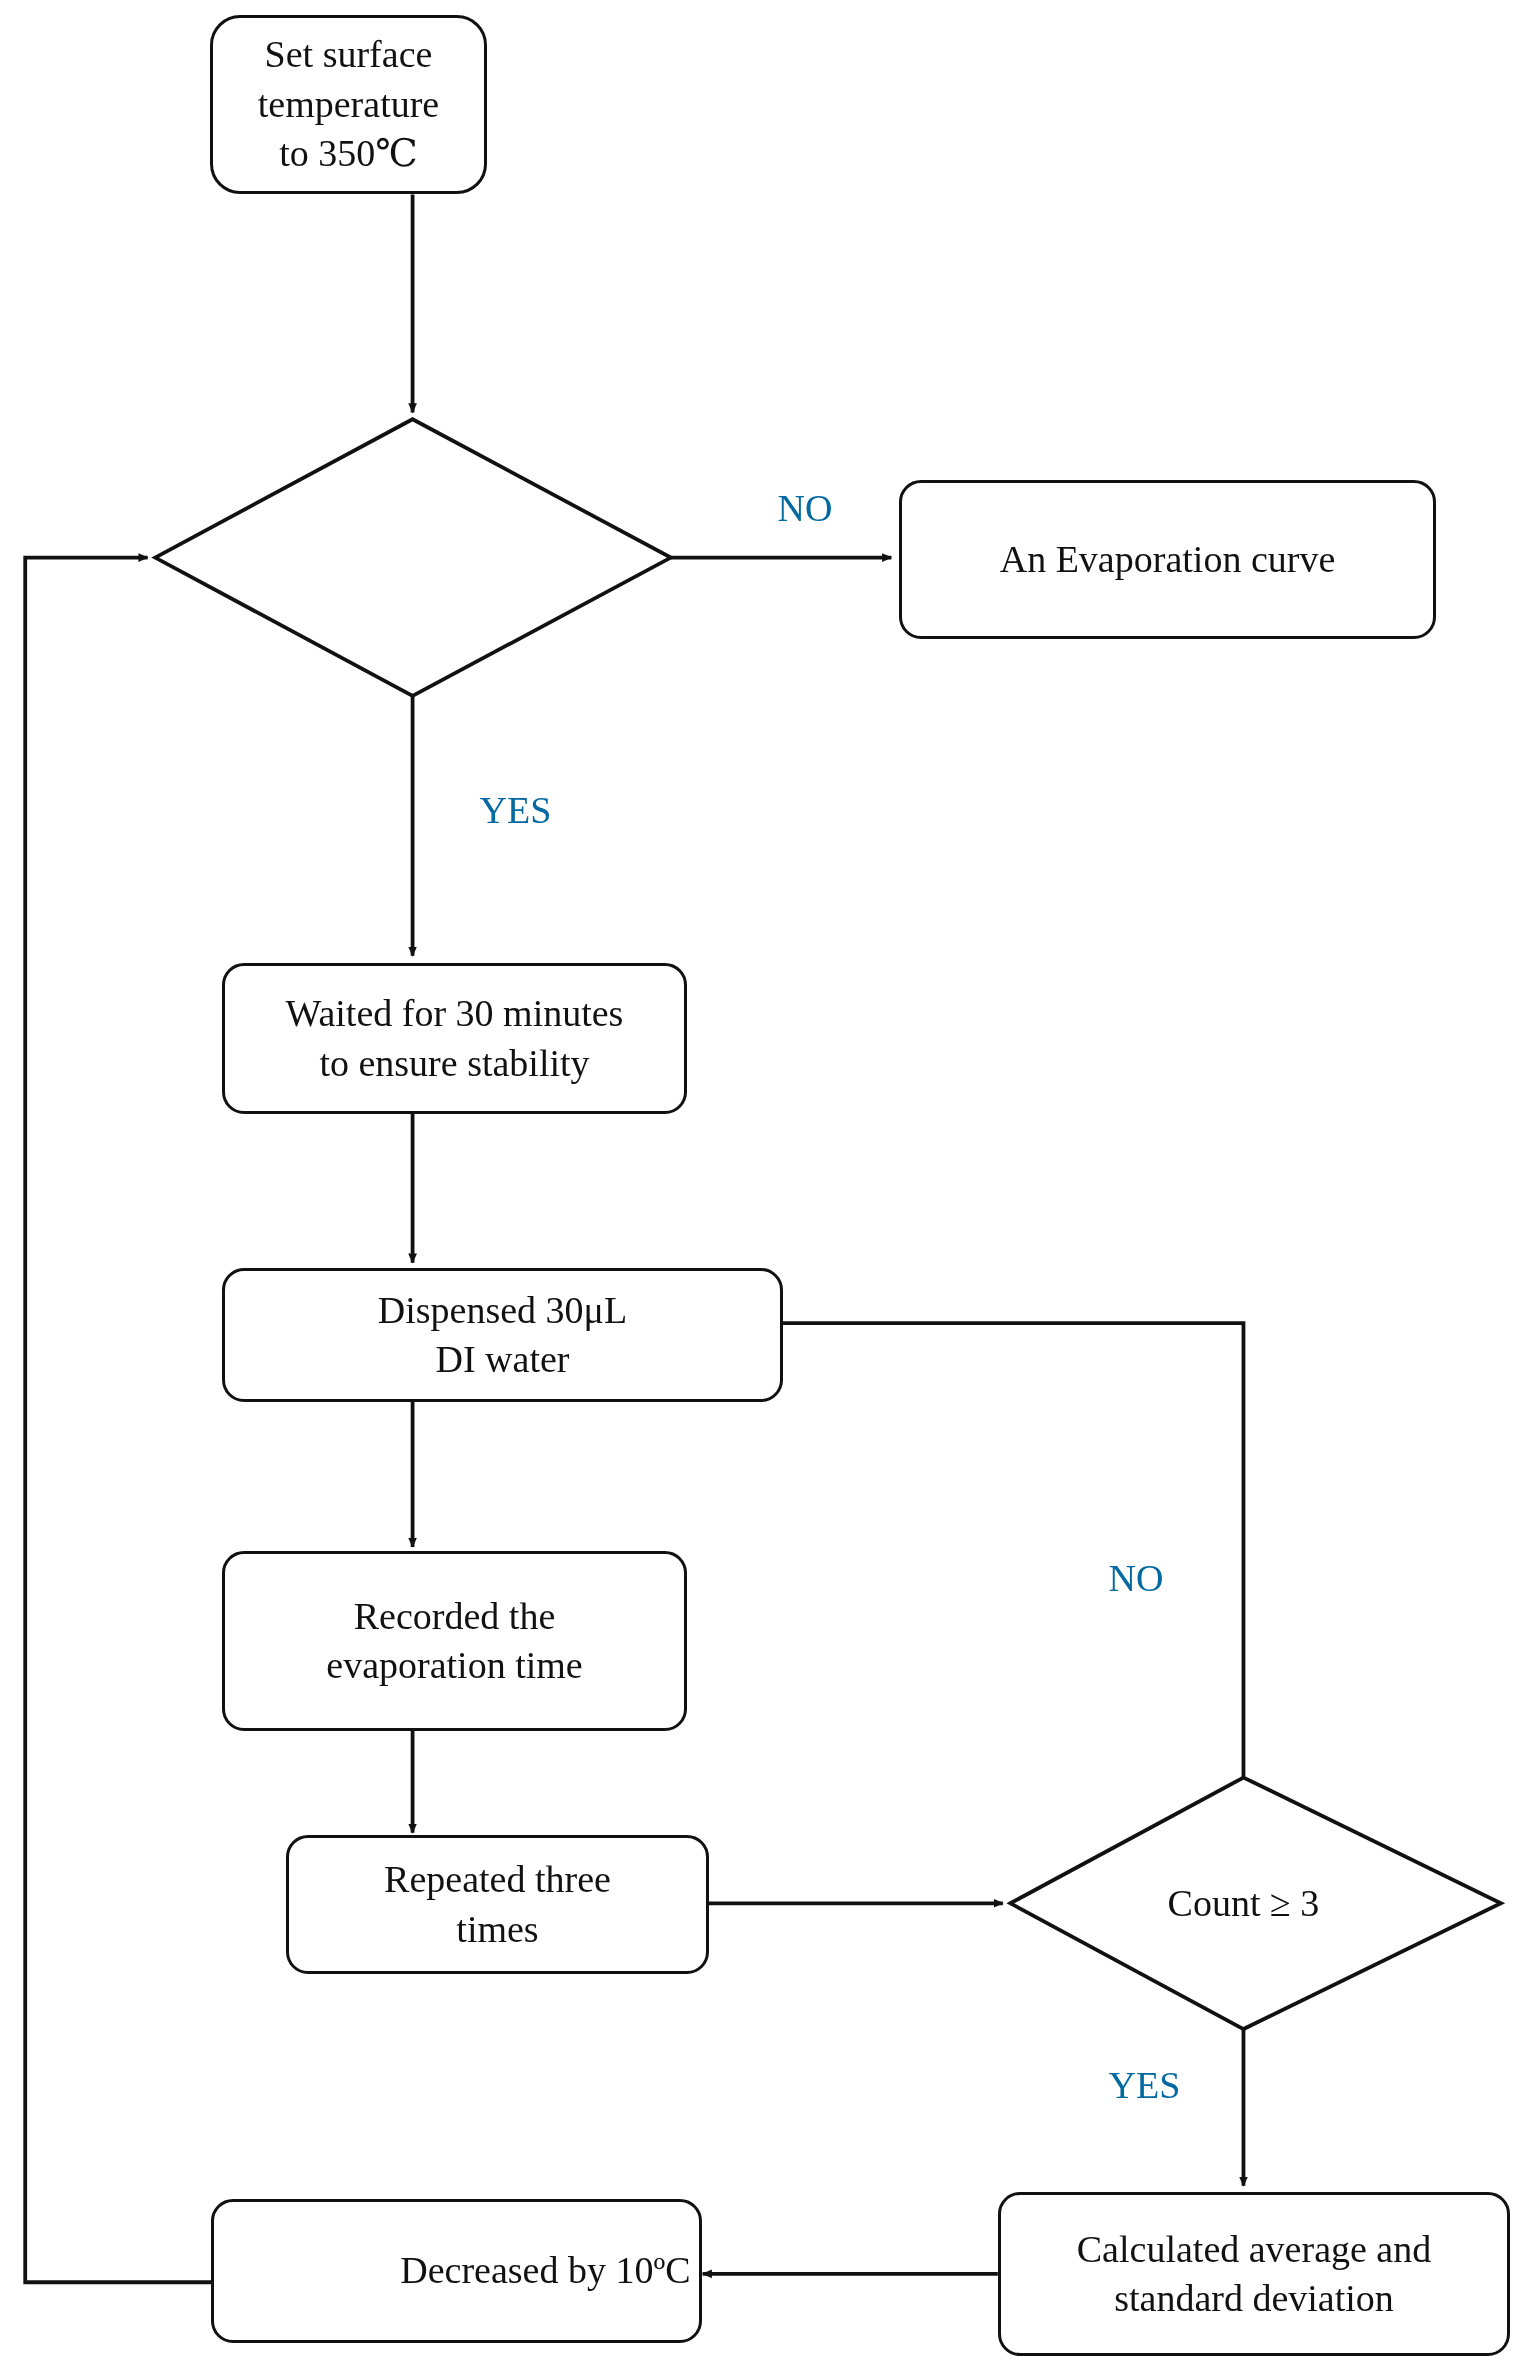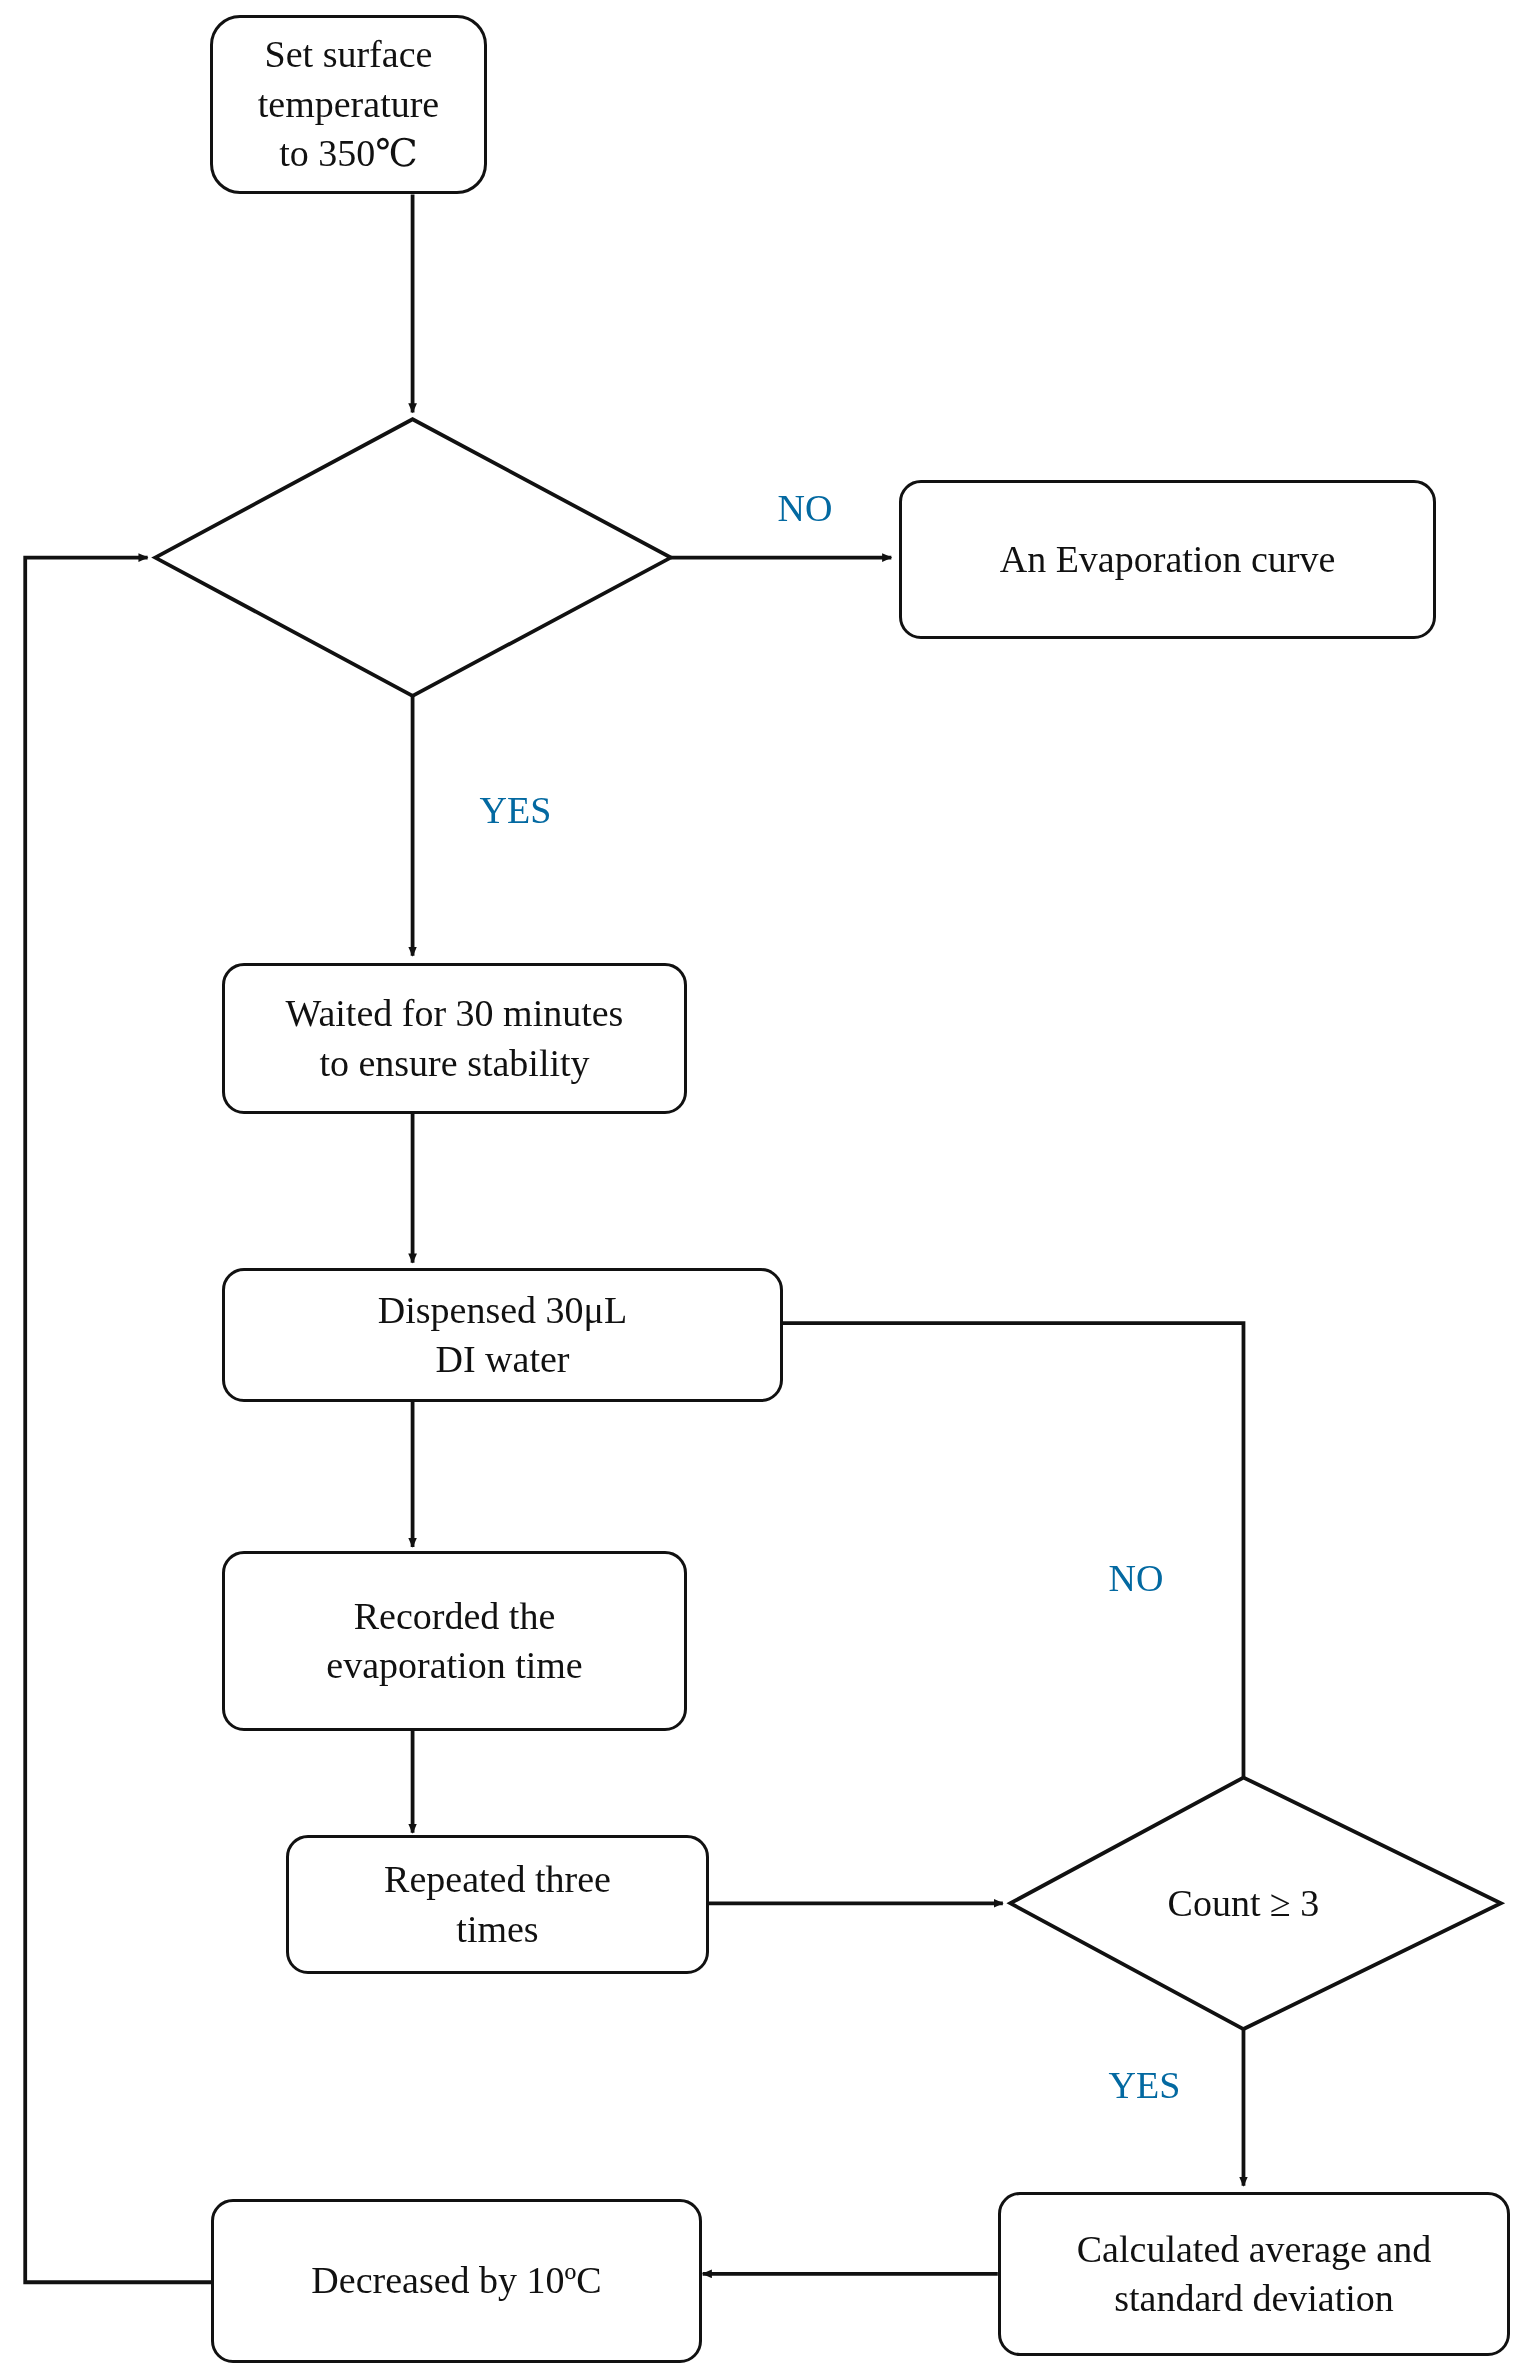--- a/index.html
+++ b/index.html
@@ -80,21 +80,21 @@
 
   <div class="diamond-text f45" style="left:1065px;top:1868px;width:357px;height:72px;">
     <span>Count ≥ 3</span>
   </div>
 
   <div class="node proc" style="left:998px;top:2192px;width:512px;height:164px;">
     <span class="txt f45">Calculated average and
 standard deviation</span>
   </div>
 
-  <div class="node proc" style="left:211px;top:2199px;width:491px;height:164px;">
+  <div class="node proc" style="left:211px;top:2199px;width:491px;height:144px;justify-content:flex-end;">
     <span class="txt f45">Decreased by 10ºC</span>
   </div>
 
   <div class="dlabel f45" style="left:759px;top:486px;width:92px;height:47px;">
     <span>NO</span>
   </div>
 
   <div class="dlabel f45" style="left:465px;top:788px;width:101px;height:47px;">
     <span>YES</span>
   </div>

